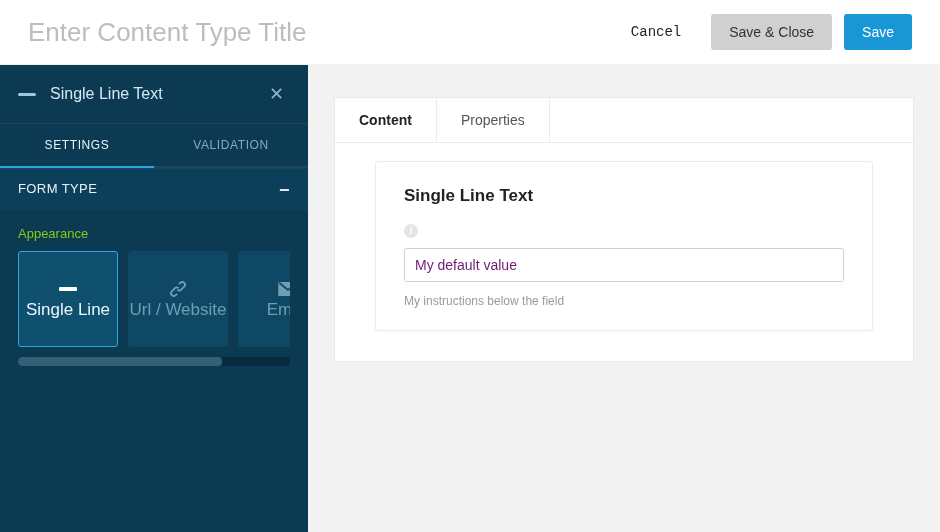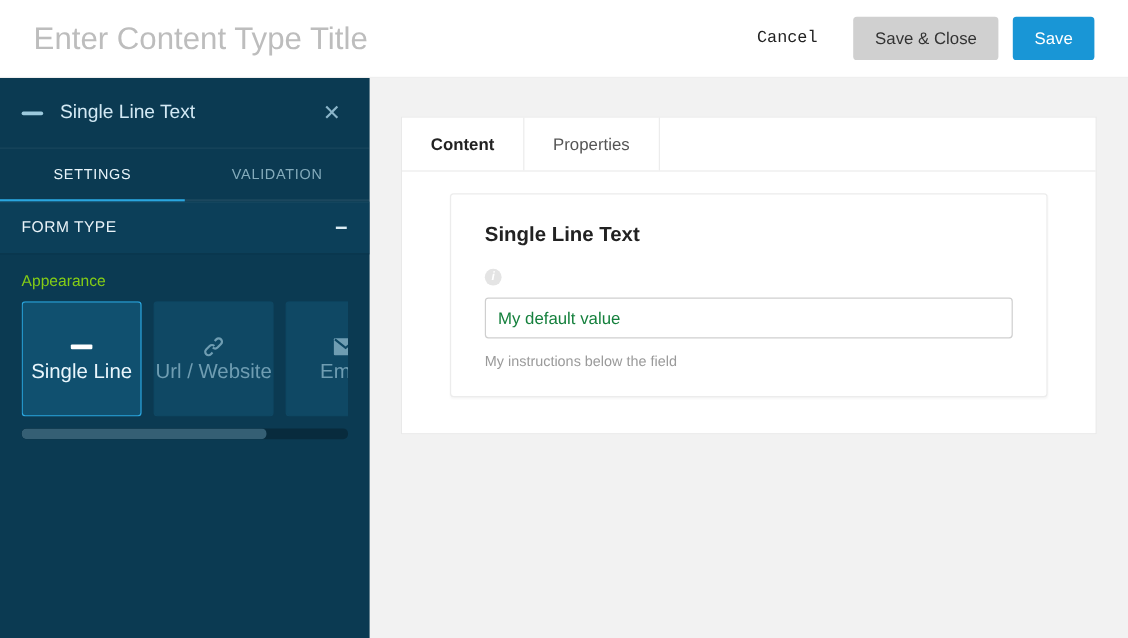--- a/index.html
+++ b/index.html
@@ -49,21 +49,21 @@
   
   .preview { flex:1 1 auto; padding:32px 26px; overflow:auto; }
   .preview-wrap { background:#fff; border:1px solid #e9e9e9; }
   .pv-tabs { display:flex; border-bottom:1px solid #ececec; }
   .pv-tab { padding:14px 24px; font-size:14px; color:#555; cursor:pointer; border-right:1px solid #ececec; }
   .pv-tab.active { font-weight:700; color:#222; }
 
   .card { margin:18px 40px 30px; background:#fff; border:1px solid #ececec; border-radius:3px; padding:24px 28px 22px; box-shadow:0 1px 2px rgba(0,0,0,0.04); }
   .card h3 { font-size:17px; font-weight:700; color:#222; margin-bottom:14px; }
   .info-icon { width:14px; height:14px; border-radius:50%; background:#e4e4e4; display:inline-flex; align-items:center; justify-content:center; color:#fff; font-size:10px; font-weight:700; font-style:italic; margin-bottom:10px; }
-  .field { width:100%; padding:8px 10px; font-size:14px; color:#15803d; border:1px solid #cfcfcf; border-radius:3px; outline:none; }
+  .field { width:100%; padding:8px 10px; font-size:14px; color:#701a75; border:1px solid #cfcfcf; border-radius:3px; outline:none; }
   .instr { font-size:12px; color:#9a9a9a; margin-top:12px; }
 </style>
 </head>
 <body>
 
 <div class="header">
   <input class="title-input" type="text" placeholder="Enter Content Type Title" style="">
   <div class="header-actions">
     <button class="btn btn-link">Cancel</button>
     <button class="btn btn-secondary">Save &amp; Close</button>

